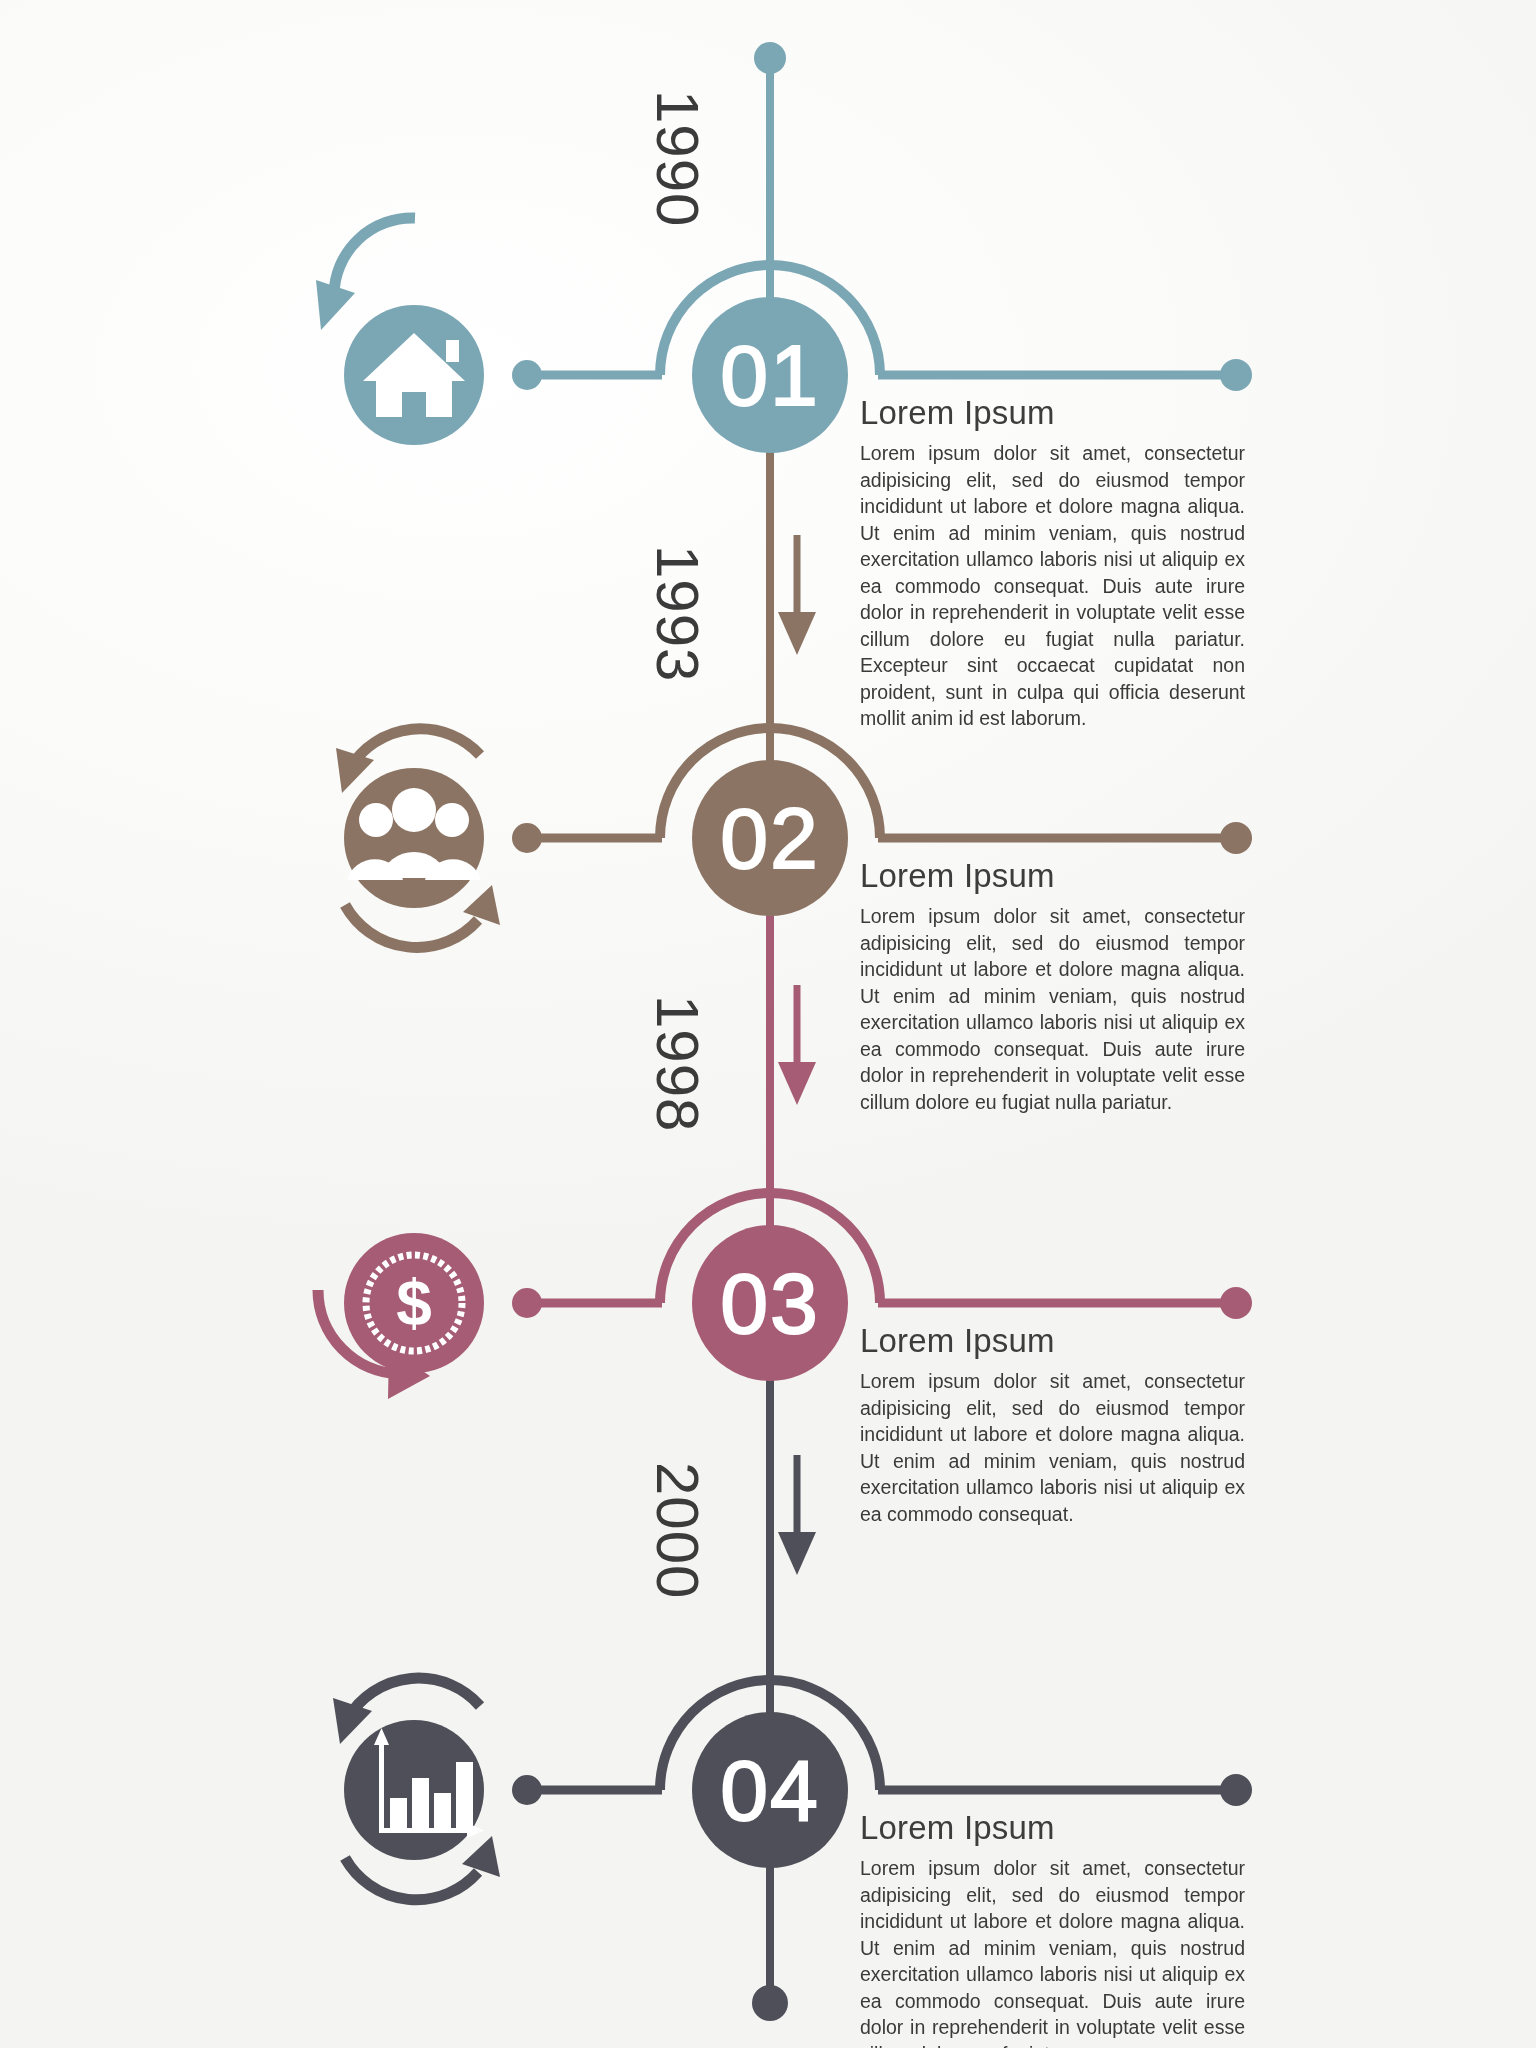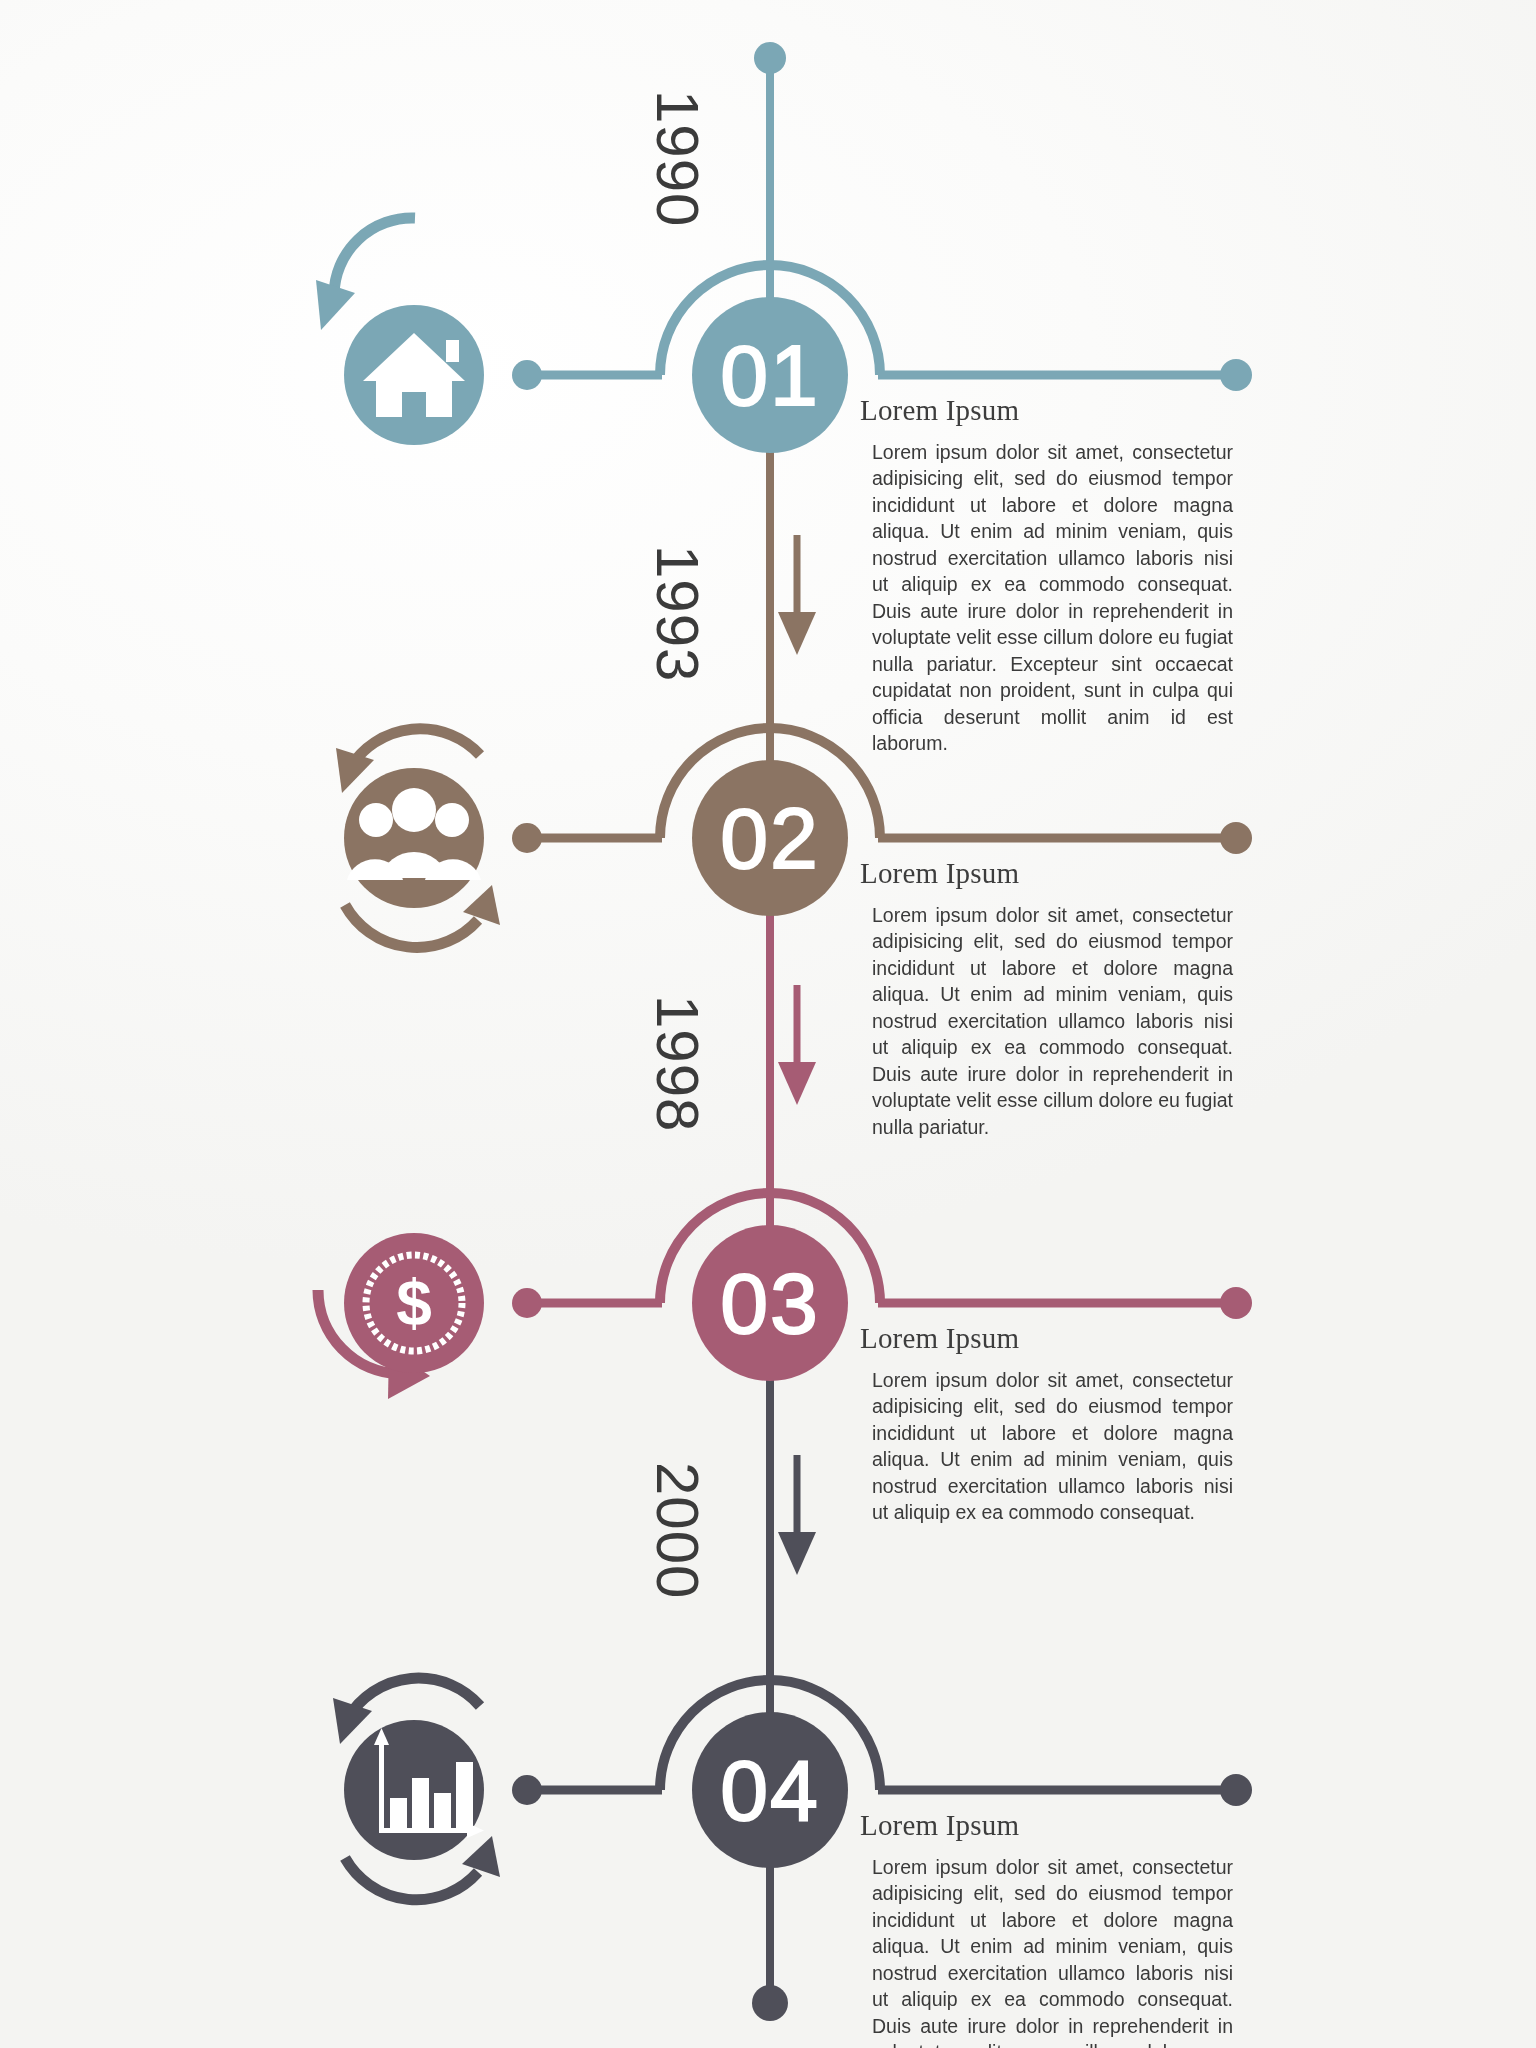--- a/index.html
+++ b/index.html
@@ -28,29 +28,28 @@
   .num-txt{
     font-family:"Liberation Sans","DejaVu Sans",sans-serif;
     font-size:86px;
     fill:#ffffff;
     letter-spacing:2px;
   }
 
   .block{position:absolute;}
   .block h2{
     margin:0 0 9px 0;
-    font-size:29px;
+    font-size:33px;
     font-weight:400;
     color:#3d3d3d;
     letter-spacing:.2px;
     line-height:1.1;
-    font-family:Liberation Serif, serif;
   }
   .block p{
-    margin:12px;
+    margin:0;
     font-size:19.5px;
     line-height:26.5px;
     color:#3a3a3a;
     text-align:justify;
     text-justify:inter-word;
     letter-spacing:0px;
   }
 </style>
 </head>
 <body>

